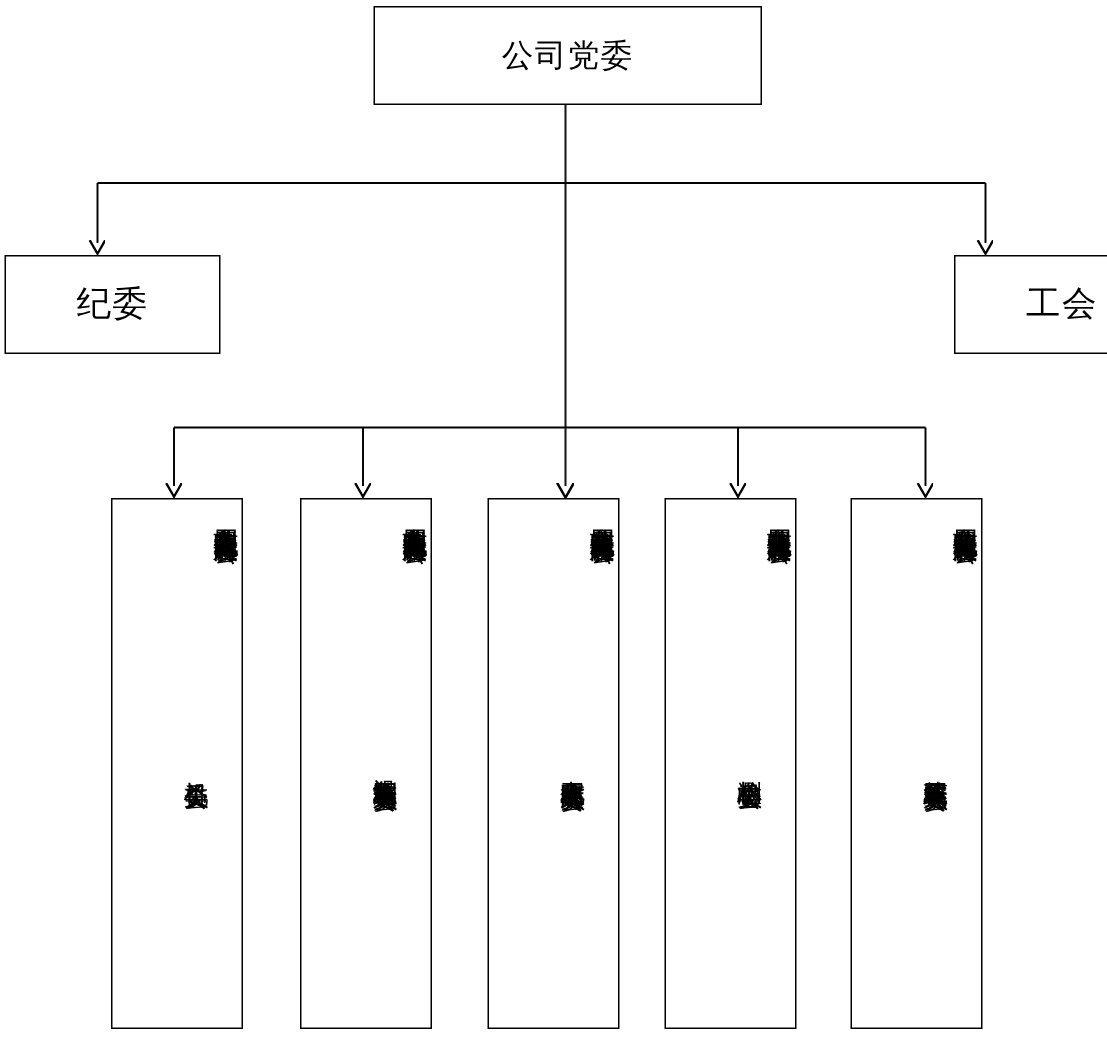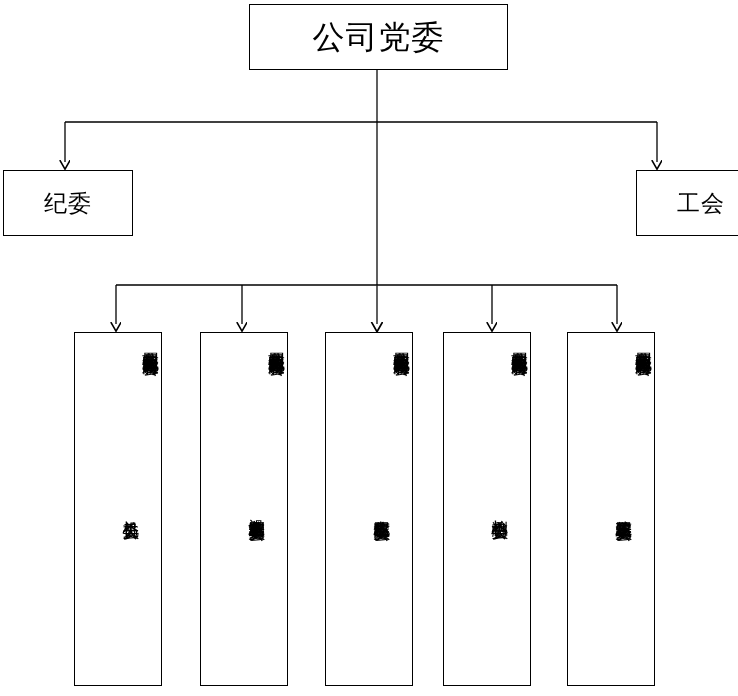--- a/index.html
+++ b/index.html
@@ -37,29 +37,29 @@
     overflow: hidden;
   }
   
   #node-root {
     left: 249px;
     top: 4px;
     width: 259px;
     height: 66px;
   }
   #node-root .node-label {
-    font-size: 32px;
+    font-size: 21px;
     letter-spacing: 1px;
     line-height: 1;
     white-space: nowrap;
   }
   
   .node-tier2 {
     top: 170px;
-    width: 130px;
+    width: 144px;
     height: 66px;
   }
   #node-discipline { left: 3px; }
   #node-union { left: 604px; margin-left: 32px; }
   .node-tier2 .node-label {
     font-size: 23px;
     letter-spacing: 1px;
     line-height: 1;
     white-space: nowrap;
   }

